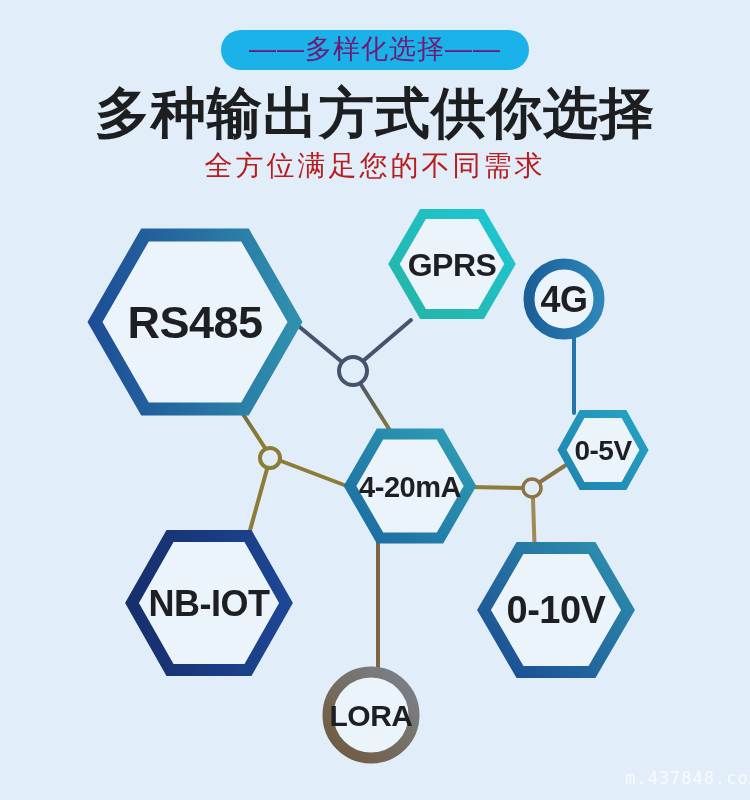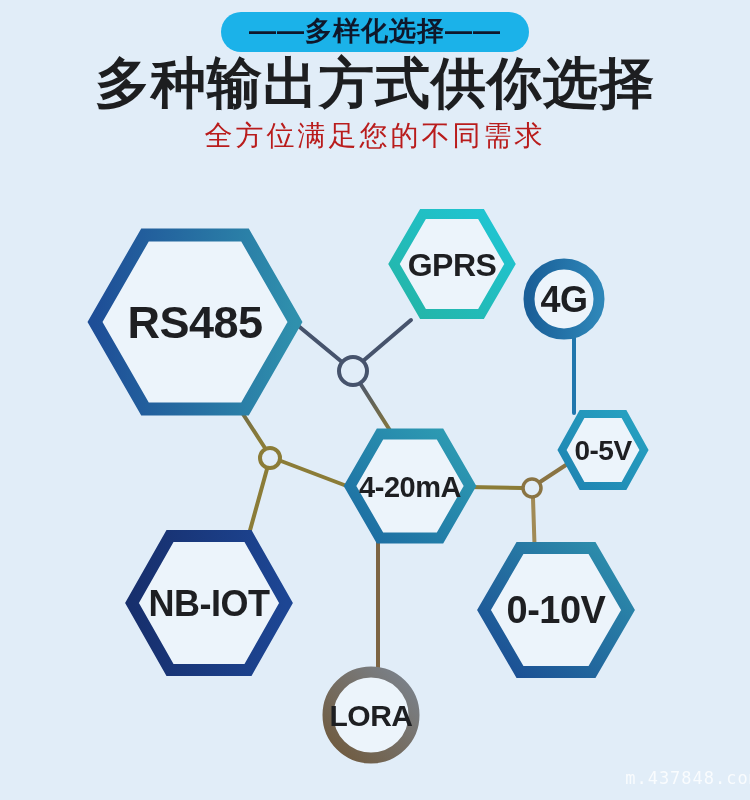--- a/index.html
+++ b/index.html
@@ -3,26 +3,26 @@
 <meta charset="utf-8">
 <style>
   html,body{margin:0;padding:0;}
   body{
     width:750px;height:800px;position:relative;overflow:hidden;
     background:#e1edf8;
     font-family:"Liberation Sans","DejaVu Sans",sans-serif;
   }
   .header{position:absolute;top:0;left:0;width:750px;text-align:center;}
   .badge{
-    display:inline-block;margin-top:12px;
-    color:#0f172a;font-size:27px;font-weight:bold;letter-spacing:1px;
+    display:inline-block;margin-top:30px;
+    color:#701a75;font-size:27px;font-weight:normal;letter-spacing:1px;
     padding:5px 28px;border-radius:24px;line-height:1.1;
   }
   .title{
-    margin:0 0 0 0;font-size:55px;font-weight:bold;color:#1d1e20;
+    margin:12px 0 0 0;font-size:55px;font-weight:bold;color:#1d1e20;
     letter-spacing:1px;line-height:1.15;
   }
   .subtitle{
     margin:2px 0 0 0;font-size:28px;font-weight:500;color:#b91c1c;
     letter-spacing:3px;
   }
   .diagram{position:absolute;left:0;top:0;width:750px;height:800px;}
   .node-label{
     fill:#1e1f22;font-family:"Liberation Sans","DejaVu Sans",sans-serif;
     font-weight:bold;text-anchor:middle;letter-spacing:-0.5px;

